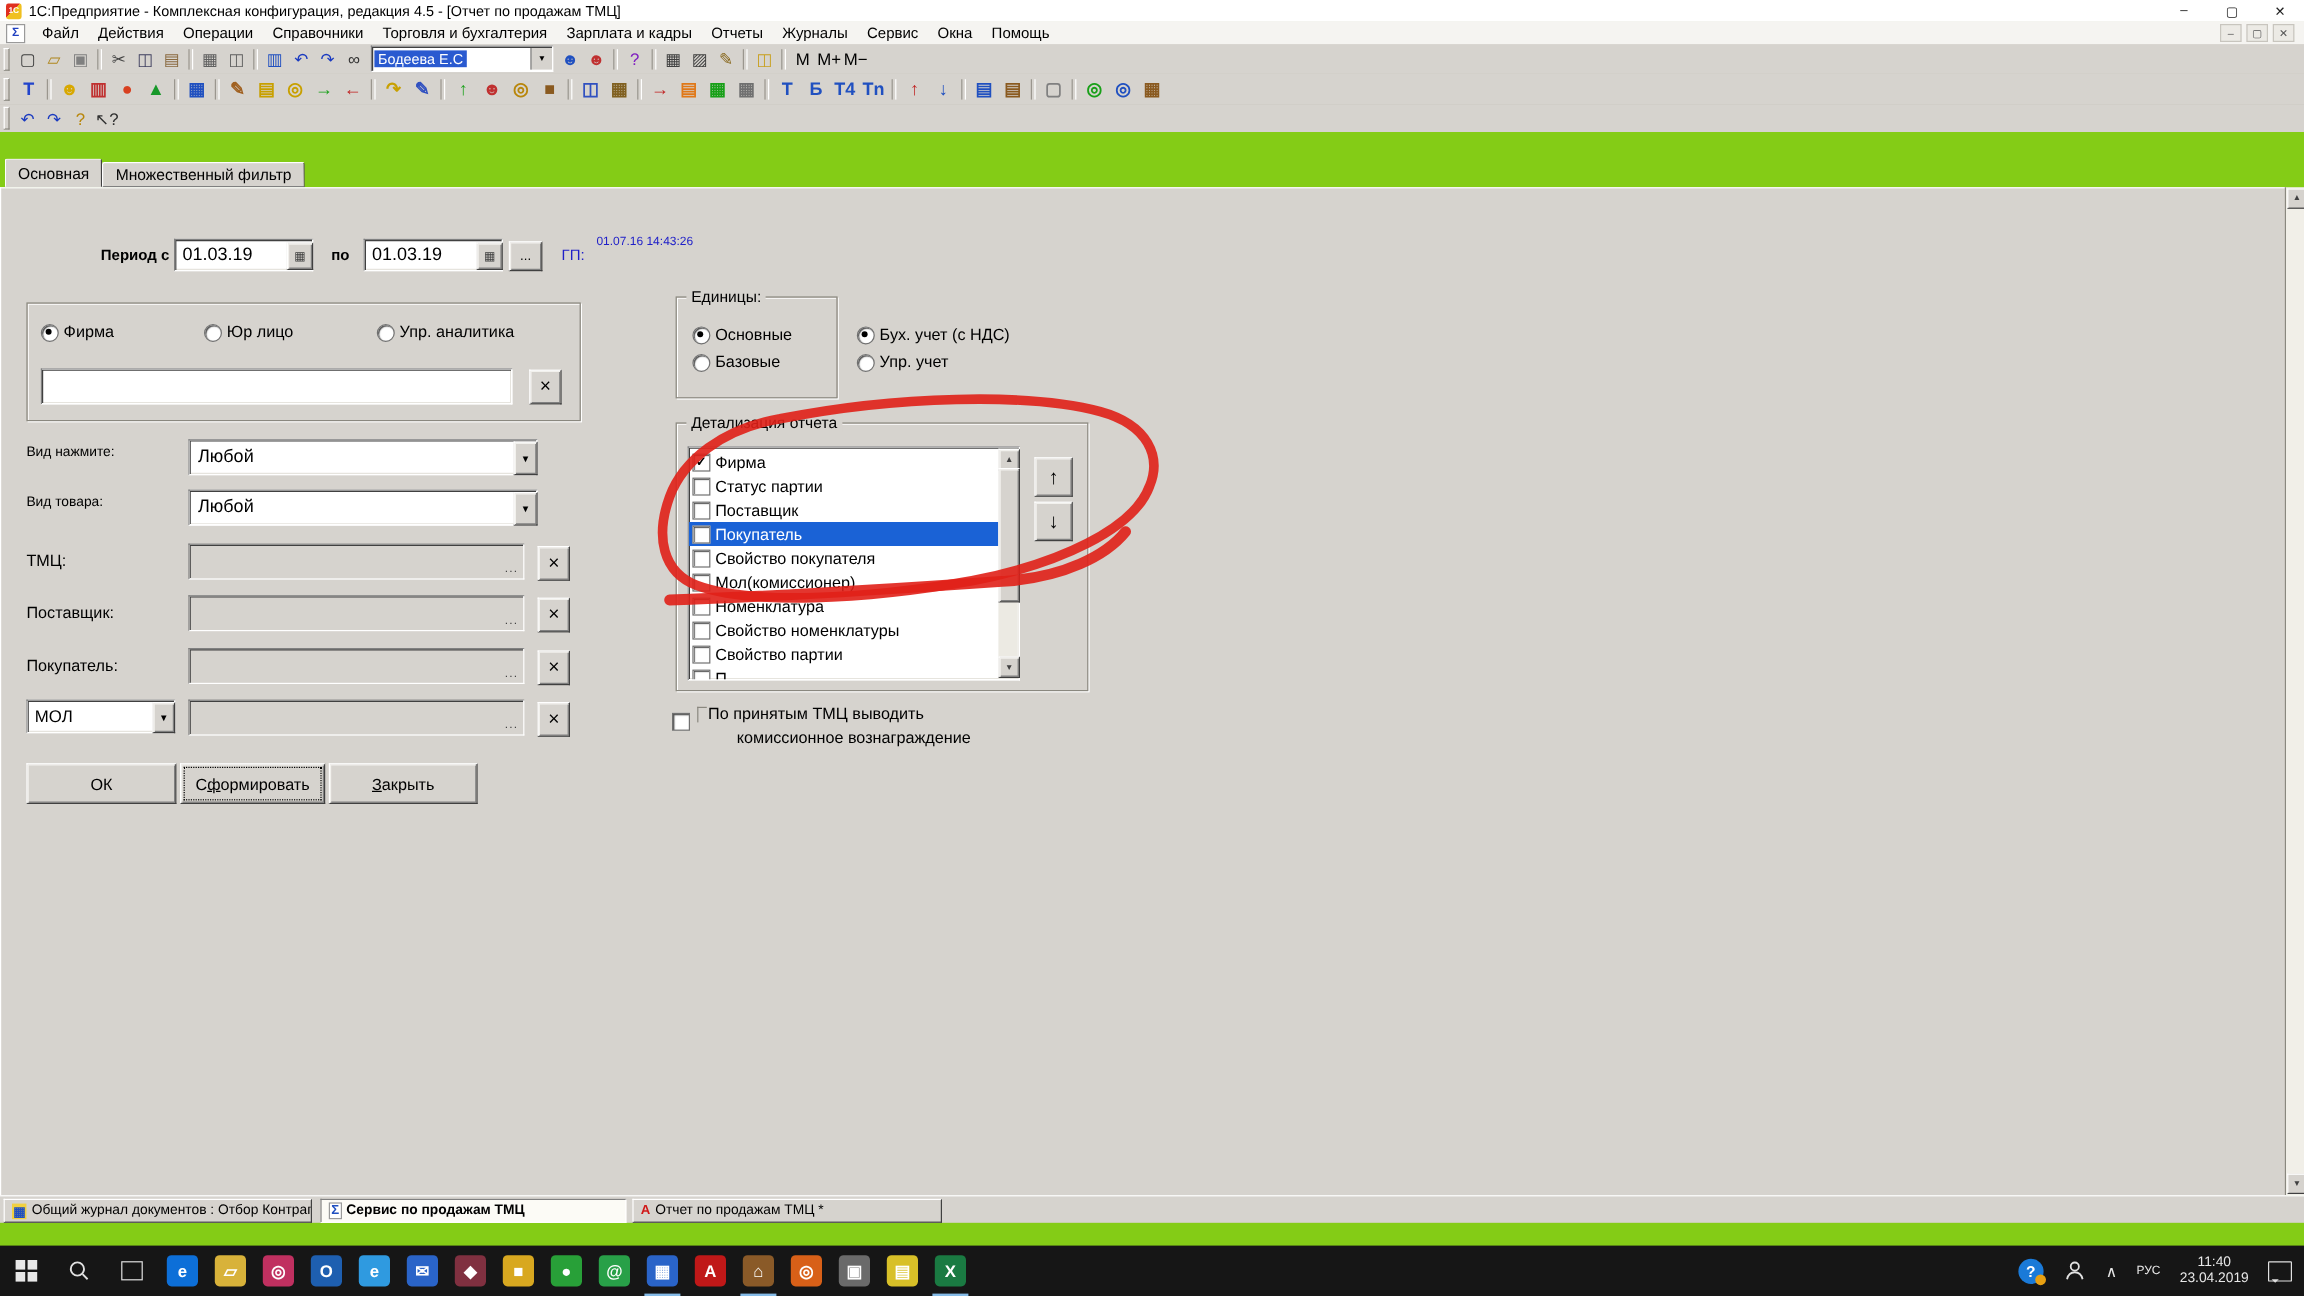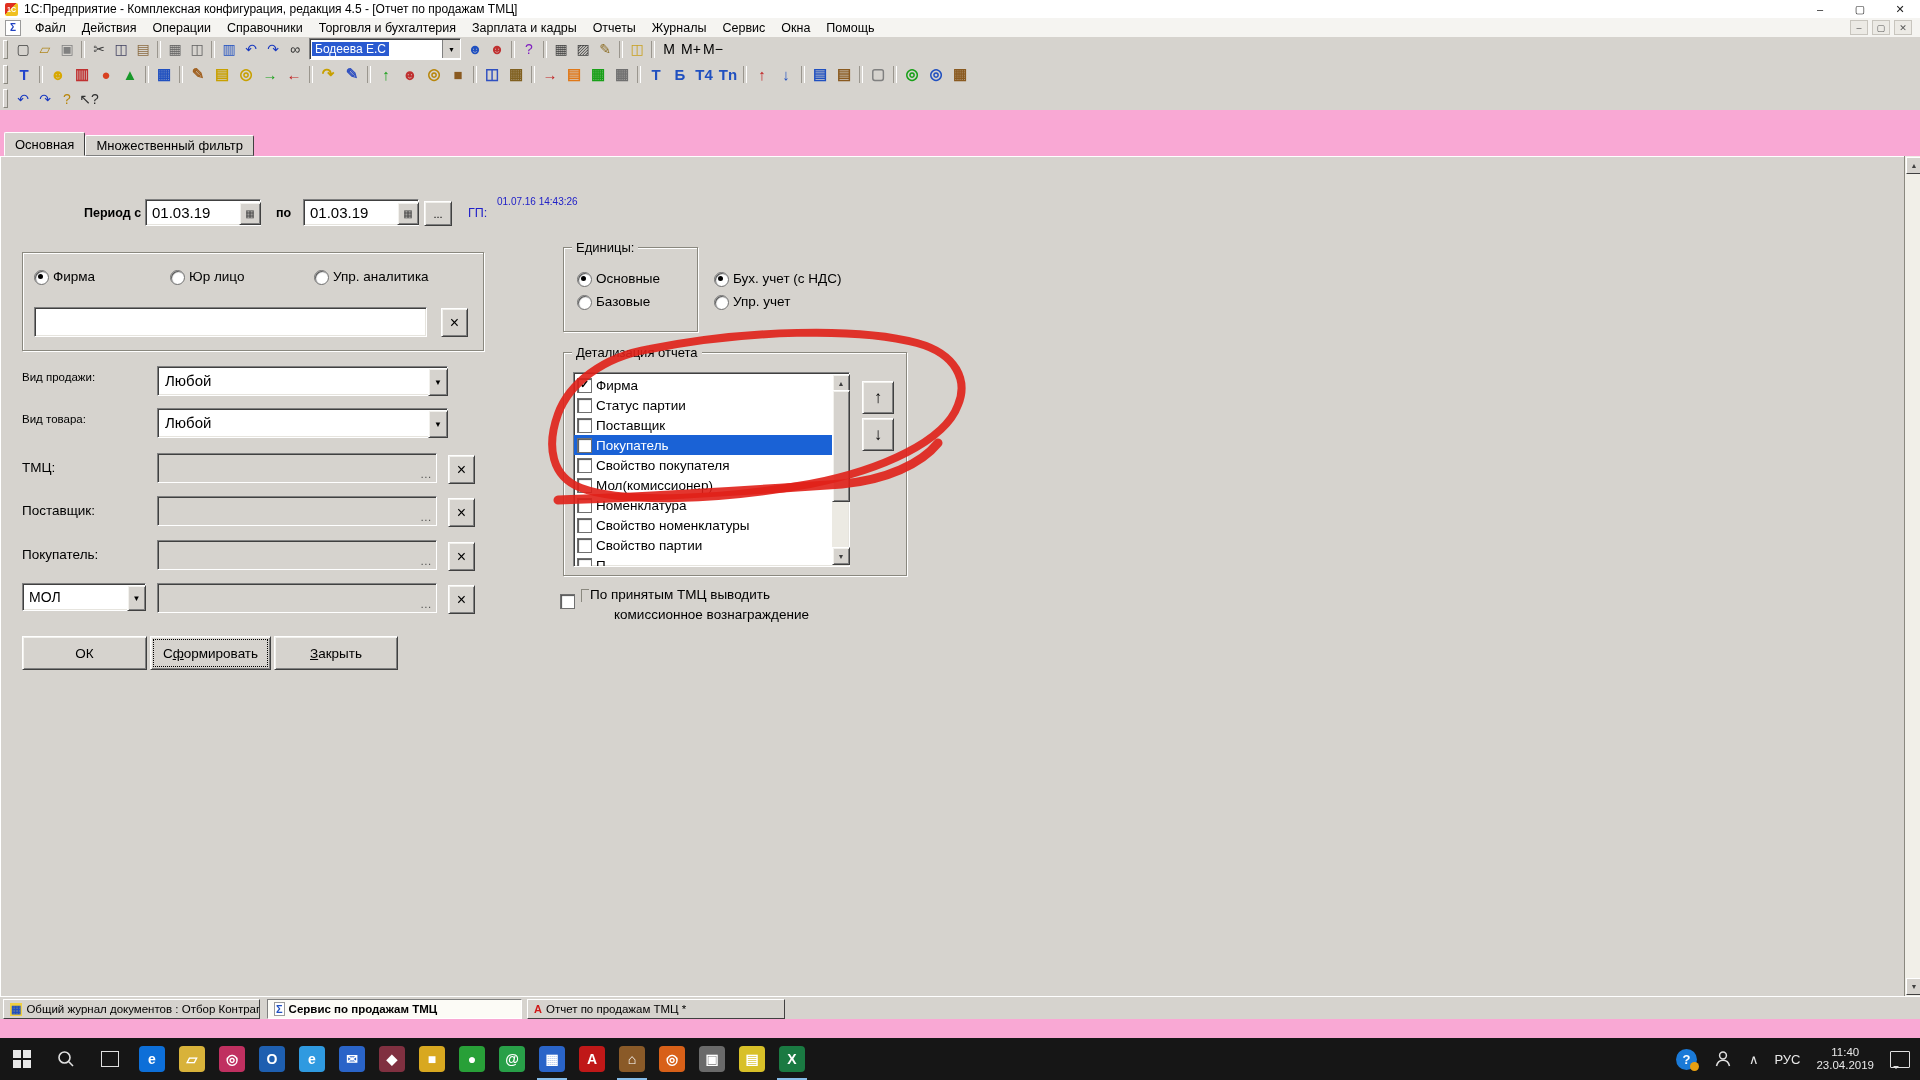--- a/index.html
+++ b/index.html
@@ -1,16 +1,16 @@
 <!DOCTYPE html>
 <html><head>
 <meta charset="utf-8">
 <style>
   html,body{margin:0;padding:0;background:#444;}
-  .page{position:relative;width:1920px;height:1080px;background:#f9a8d4;overflow:hidden;
+  .page{position:relative;width:1920px;height:1080px;background:#84cc16;overflow:hidden;
         font-family:"Liberation Sans",sans-serif;color:#000;}
   .abs{position:absolute;}
   
   .titlebar{left:0;top:0;width:1920px;height:18px;background:#fff;display:flex;align-items:center;
             font-size:12px;border-bottom:1px solid #e2e0dc;}
   .appico{width:13px;height:13px;margin:0 6px 0 5px;border-radius:2px;
           background:linear-gradient(135deg,#e03020 0%,#e03020 45%,#f0c020 45%,#f0c020 100%);
           color:#fff;font-size:7px;font-weight:bold;display:flex;align-items:center;justify-content:center;}
   .wbtns{margin-left:auto;display:flex;}
   .wbtn{width:40px;height:18px;display:flex;align-items:center;justify-content:center;font-size:11px;color:#222;}
@@ -432,21 +432,21 @@
   <div class="abs grp" style="left:22px;top:252px;width:460px;height:97px;"></div>
   <span class="abs rad on" style="left:34px;top:270px;"></span>
   <span class="abs lbl" style="left:53px;top:269px;">Фирма</span>
   <span class="abs rad" style="left:170px;top:270px;"></span>
   <span class="abs lbl" style="left:189px;top:269px;">Юр лицо</span>
   <span class="abs rad" style="left:314px;top:270px;"></span>
   <span class="abs lbl" style="left:333px;top:269px;">Упр. аналитика</span>
   <span class="abs fld" style="left:34px;top:307px;width:391px;height:28px;"></span>
   <span class="abs b3 pbtn" style="left:441px;top:308px;width:25px;height:27px;font-size:16px;">×</span>
 
-  <span class="abs lbls" style="left:22px;top:371px;">Вид продажи:</span>
+  <span class="abs lbls" style="left:22px;top:371px;">Вид нажмите:</span>
   <span class="abs fld" style="left:157px;top:366px;width:291px;height:30px;font-size:15px;padding:5px 0 0 7px;box-sizing:border-box;">Любой</span>
   <span class="abs b3 inbtn" style="left:428px;top:368px;width:18px;height:26px;font-size:8px;">▼</span>
 
   <span class="abs lbls" style="left:22px;top:413px;">Вид товара:</span>
   <span class="abs fld" style="left:157px;top:408px;width:291px;height:30px;font-size:15px;padding:5px 0 0 7px;box-sizing:border-box;">Любой</span>
   <span class="abs b3 inbtn" style="left:428px;top:410px;width:18px;height:26px;font-size:8px;">▼</span>
 
   <span class="abs lbl" style="left:22px;top:460px;">ТМЦ:</span>
   <span class="abs fldg" style="left:157px;top:453px;width:278px;height:28px;">
       <span class="dots">...</span>
@@ -649,21 +649,21 @@
           <span class="ic" style="background: rgb(26, 122, 66);">X</span>
         </span>
       </span>
     <span class="tray">
       <span class="helpc">?</span>
       <svg width="20" height="20" viewBox="0 0 20 20">
           <circle cx="10" cy="6.5" r="3.4" fill="none" stroke="#e0e0e0" stroke-width="1.5"></circle>
           <path d="M 3.5,17 C 4.5,12.8 7,11.2 10,11.2 C 13,11.2 15.5,12.8 16.5,17" fill="none" stroke="#e0e0e0" stroke-width="1.5"></path>
         </svg>
       <span style="font-size:13px;">∧</span>
-      <span style="font-size:13px;">РУС</span>
+      <span style="font-size:10px;">РУС</span>
       <span class="clock">
         <span>11:40</span><br>
         <span>23.04.2019</span>
       </span>
       <span class="notif"></span>
     </span>
   </div>
 
 </div>
 

